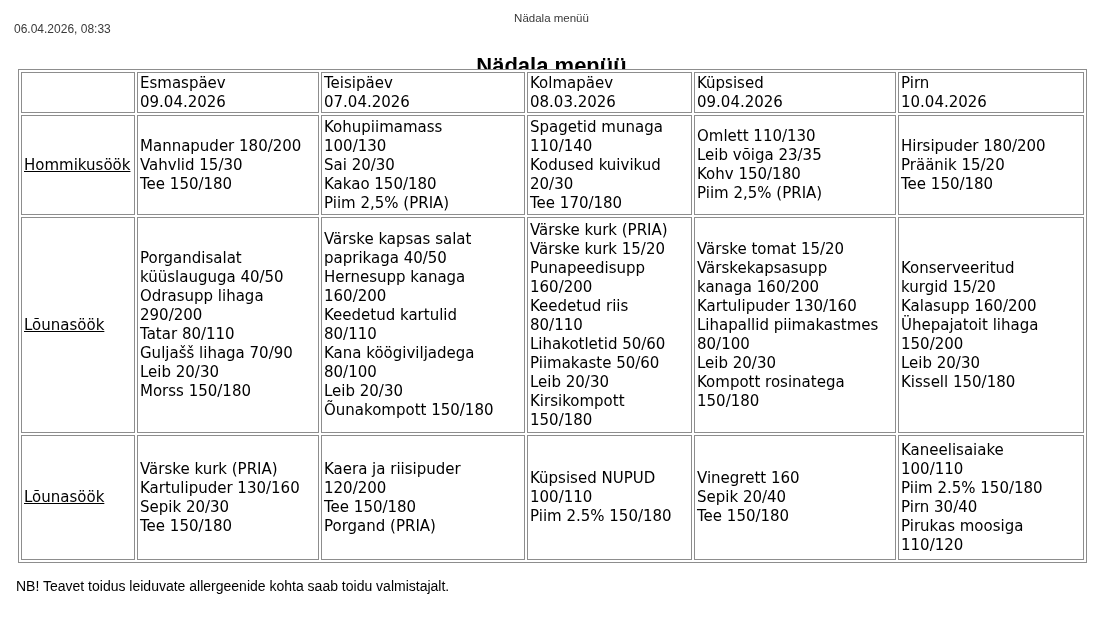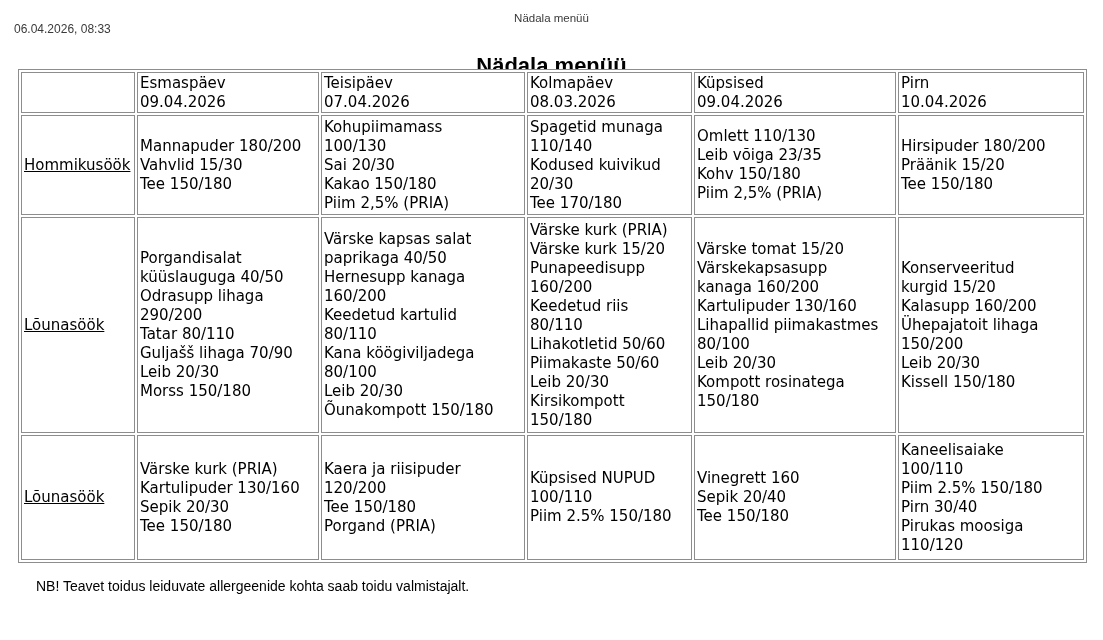--- a/index.html
+++ b/index.html
@@ -75,21 +75,21 @@
   .day-name, .day-date {
     display: block;
   }
   .cell-text {
     white-space: pre;
     text-align: left;
   }
   .footnote {
     position: absolute;
     top: 578px;
-    left: 36px;
+    left: 16px;
     font-size: 14px;
   }
 </style>
 </head>
 <body>
 
 <div class="print-header-left">06.04.2026, 08:33</div>
 <div class="print-header-center">Nädala menüü</div>
 
 <h1 class="page-title">Nädala menüü</h1>

